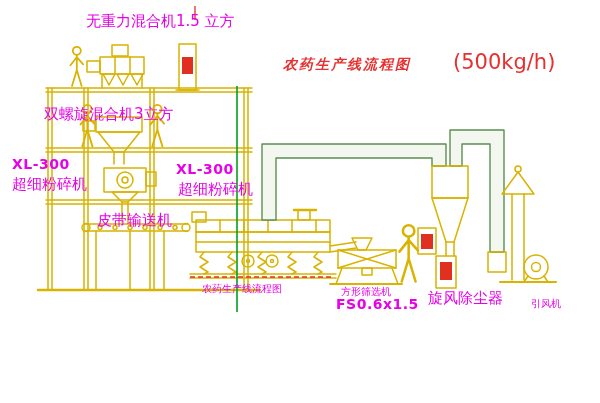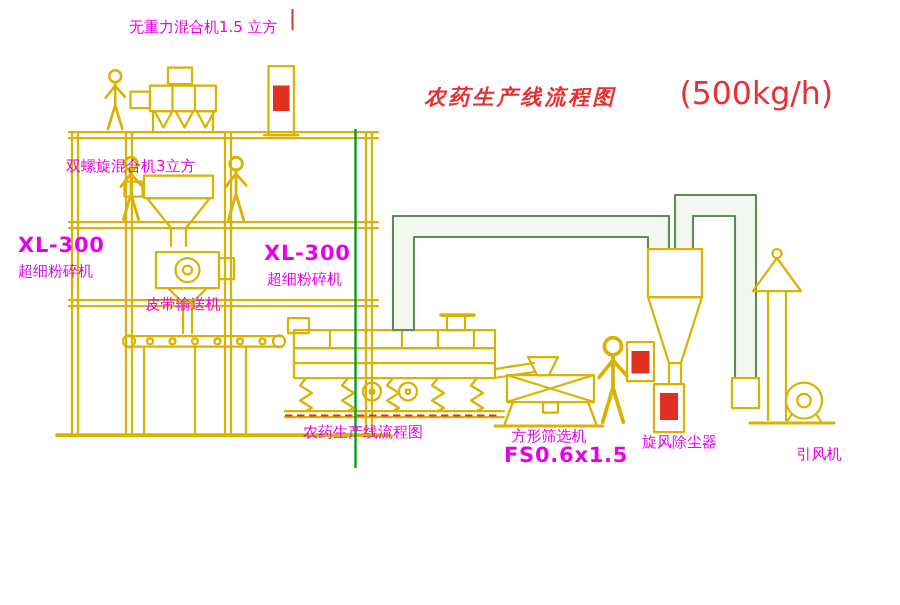--- a/index.html
+++ b/index.html
@@ -6,21 +6,21 @@
   .stage{position:relative;width:600px;height:403px;background:#ffffff;overflow:hidden;
          font-family:"DejaVu Sans",sans-serif;}
   svg{position:absolute;left:0;top:0;}
   
   .y  {stroke:var(--line,#d9b300);fill:none;stroke-width:1.5;stroke-linejoin:round;stroke-linecap:round;}
   .rf {fill:var(--accent-red,#e03020);stroke:none;}
   .g  {stroke:var(--duct,#5a8f50);fill:var(--duct-fill,#f3f7ef);stroke-width:1.4;stroke-linejoin:round;}
   .gl {stroke:var(--green-line,#00a020);fill:none;stroke-width:1.6;}
   .rd {stroke:var(--accent-red,#e03020);fill:none;stroke-width:1.3;}
   
-  .lbl{position:absolute;color:var(--text,#e800e8);font-size:10px;line-height:1.1;white-space:nowrap;}
+  .lbl{position:absolute;color:var(--text,#e800e8);font-size:15px;line-height:1.1;white-space:nowrap;}
   .m10{font-size:10px;}
   .model{font-size:14px;font-weight:bold;letter-spacing:.5px;}
   .title{position:absolute;color:var(--title,#e83030);white-space:nowrap;}
   .title .cn{font-size:14px;font-weight:bold;letter-spacing:2px;font-style:italic;}
   .title .cap{font-size:21px;margin-left:42px;}
 </style>
 </head>
 <body>
 
 <div class="stage">
@@ -172,19 +172,19 @@
   <div class="title" style="left:283px;top:50px">
     <span class="cn">农药生产线流程图</span><span class="cap">(500kg/h)</span>
   </div>
 
   <div class="lbl" style="left:86px;top:13px">无重力混合机1.5 立方</div>
   <div class="lbl" style="left:44px;top:106px">双螺旋混合机3立方</div>
   <div class="lbl model" style="left:12px;top:157px">XL-300</div>
   <div class="lbl" style="left:12px;top:176px">超细粉碎机</div>
   <div class="lbl model" style="left:176px;top:162px">XL-300</div>
   <div class="lbl" style="left:178px;top:181px">超细粉碎机</div>
-  <div class="lbl" style="left:97px;top:198px">皮带输送机</div>
+  <div class="lbl" style="left:97px;top:212px">皮带输送机</div>
   <div class="lbl m10" style="left:202px;top:283px">农药生产线流程图</div>
   <div class="lbl m10" style="left:341px;top:286px">方形筛选机</div>
   <div class="lbl model" style="left:336px;top:297px">FS0.6x1.5</div>
   <div class="lbl" style="left:428px;top:290px">旋风除尘器</div>
   <div class="lbl m10" style="left:531px;top:298px">引风机</div>
 </div>
 
 </body></html>

